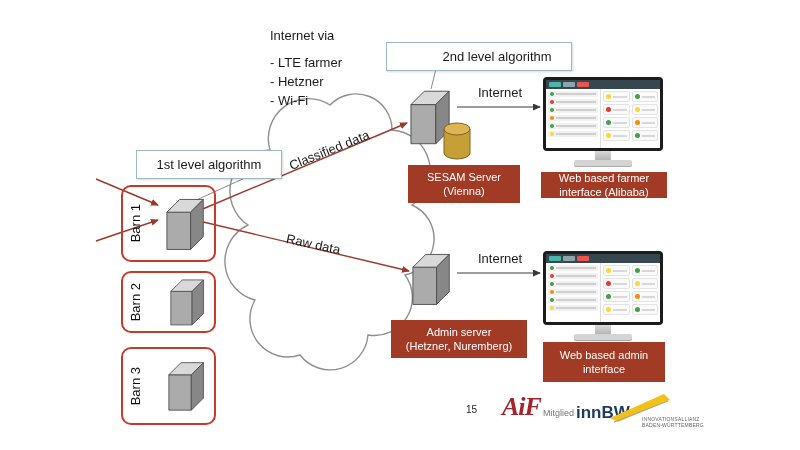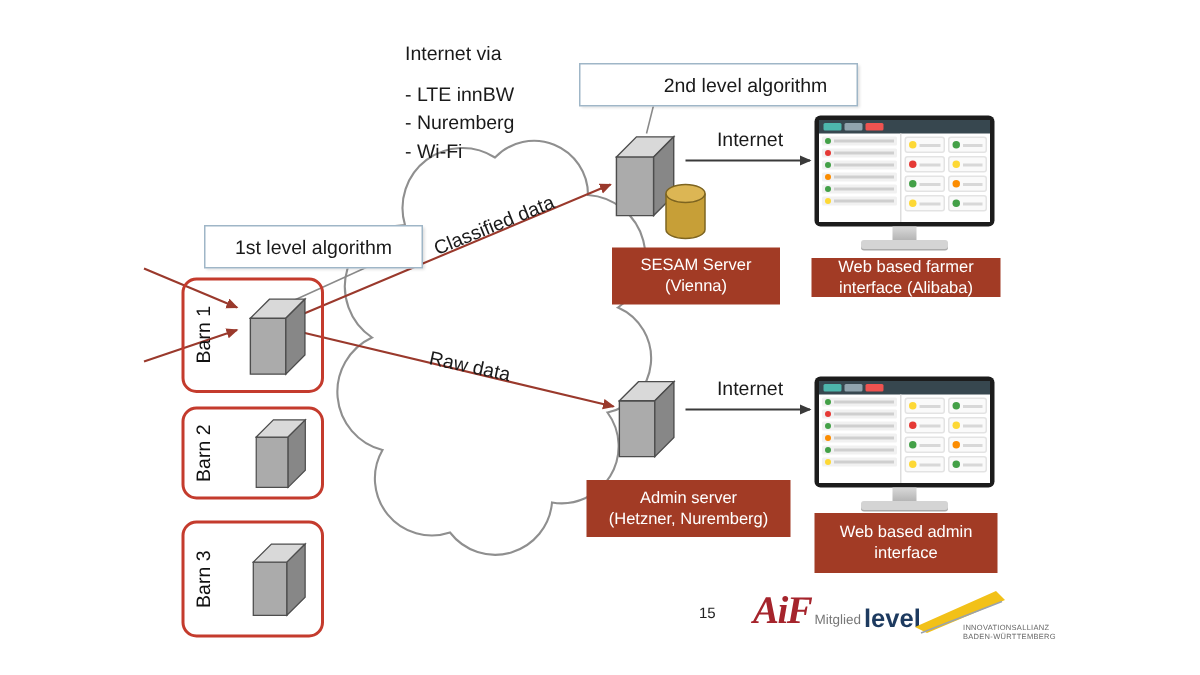--- a/index.html
+++ b/index.html
@@ -101,22 +101,22 @@
     <line class="arrow-red" x1="96" y1="241" x2="158" y2="220" marker-end="url(#mk-red)"></line>
     <line class="arrow-red" x1="198" y1="211" x2="407" y2="123" marker-end="url(#mk-red)"></line>
     <line class="arrow-red" x1="199" y1="221" x2="409" y2="271" marker-end="url(#mk-red)"></line>
 
     <line class="arrow-dark" x1="457" y1="107" x2="540" y2="107" marker-end="url(#mk-dark)"></line>
     <line class="arrow-dark" x1="457" y1="273" x2="540" y2="273" marker-end="url(#mk-dark)"></line>
   </svg>
 
   <div class="abs note" style="left:270px; top:26px;">
     <div class="title">Internet via</div>
-    <div>- LTE innBW</div>
-    <div>- Nuremberg</div>
+    <div>- LTE farmer</div>
+    <div>- Hetzner</div>
     <div>- Wi-Fi</div>
   </div>
 
   <div class="abs callout" style="left:386px; top:42px; width:148px; height:27px;padding-left:36px;">
     <span>2nd level algorithm</span>
   </div>
   <div class="abs callout" style="left:136px; top:150px; width:144px; height:27px;">
     <span>1st level algorithm</span>
   </div>
 
@@ -341,18 +341,18 @@
   <div class="abs aif-logo" style="left:502px; top:394px;">
     <span class="aif-text">AiF</span>
     <span class="aif-sub">Mitglied</span>
   </div>
 
   <div class="abs innbw-logo" style="left:576px; top:394px; width:140px; height:36px;">
     <svg class="innbw-swoosh" width="70" height="32" viewBox="0 0 70 32">
       <polygon points="0,26 54,2 60,8 8,30" fill="var(--innbw-yellow, #f2c118)"></polygon>
       <line x1="4" y1="30" x2="58" y2="9" stroke="#9aa2ac" stroke-width="1"></line>
     </svg>
-    <span class="innbw-text">level</span>
+    <span class="innbw-text">innBW</span>
     <span class="innbw-caption">INNOVATIONSALLIANZ
 BADEN-WÜRTTEMBERG</span>
   </div>
 
 </div>
 
 </body></html>

